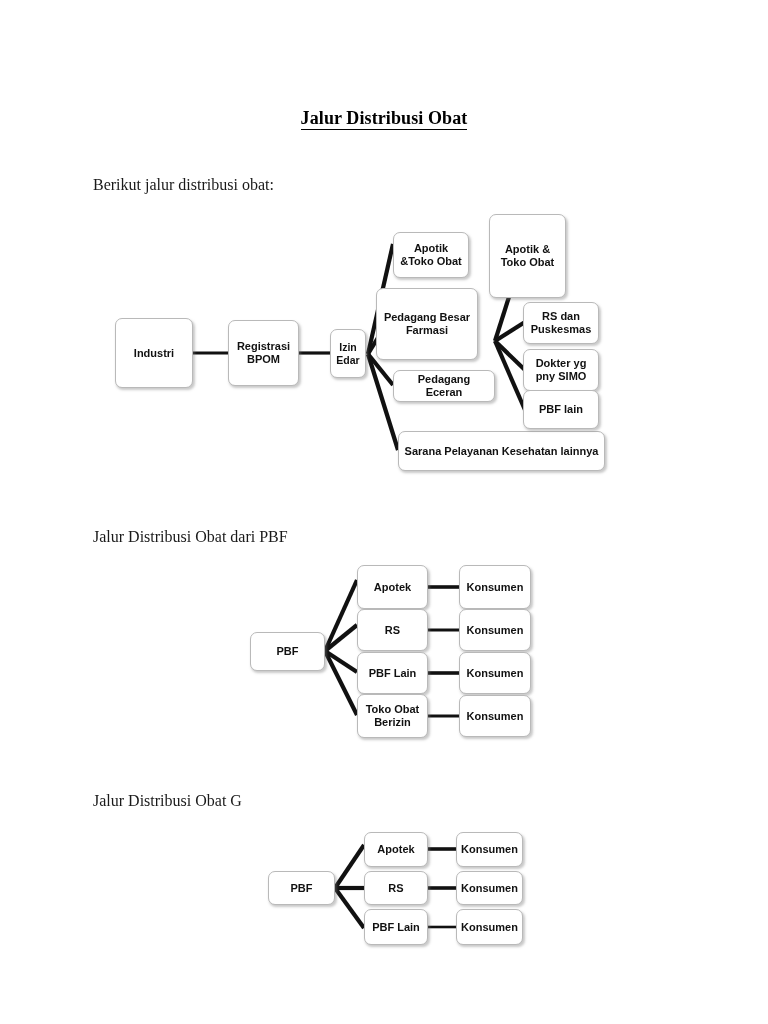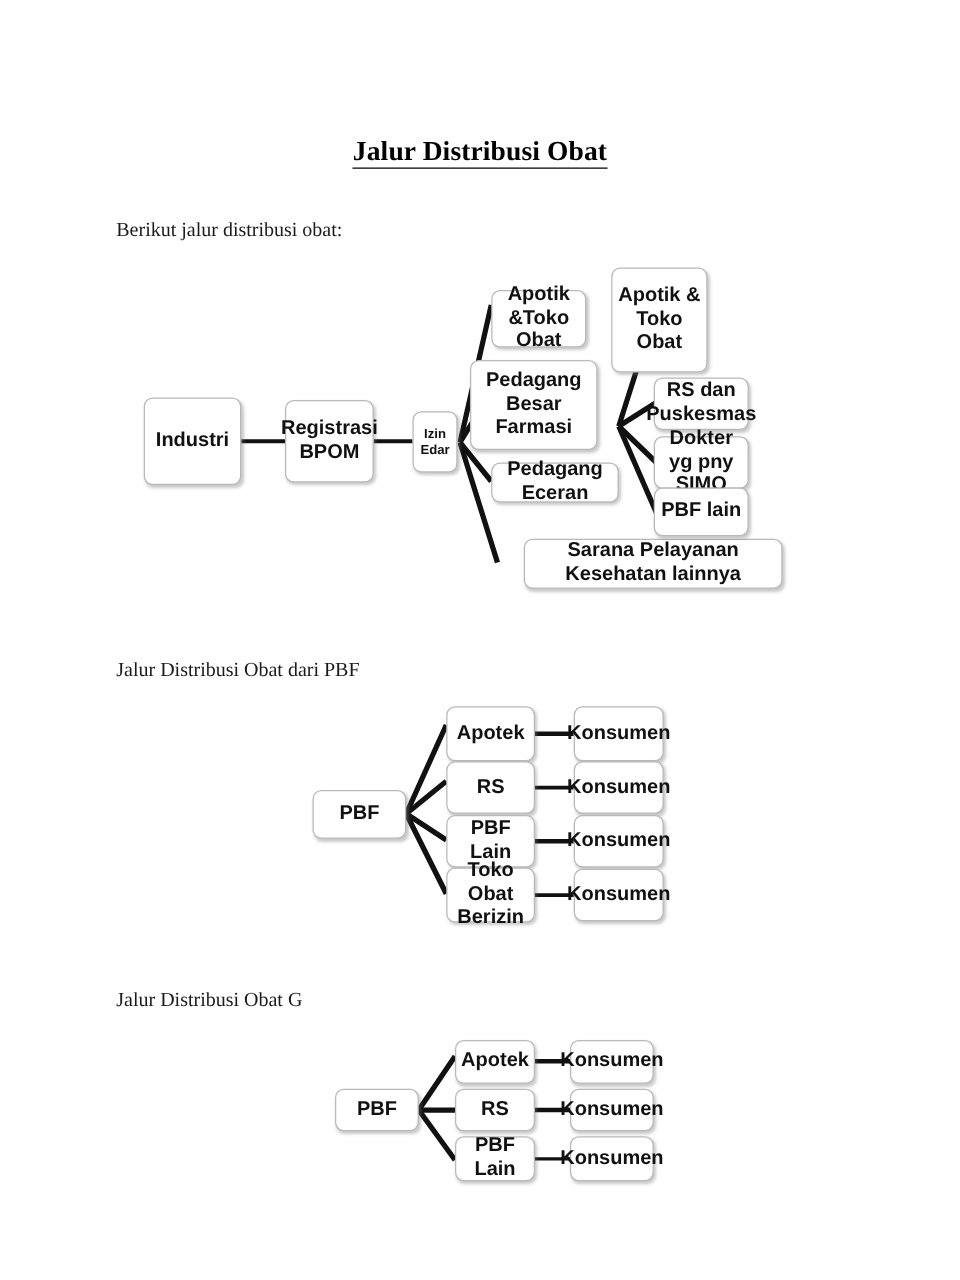--- a/index.html
+++ b/index.html
@@ -25,21 +25,21 @@
   }
 
   
   .doc-title {
     position: absolute;
     left: 0;
     top: 108px;
     width: 768px;
     text-align: center;
     font-family: "Liberation Serif", serif;
-    font-size: 22px;
+    font-size: 18px;
     font-weight: bold;
     letter-spacing: 0.1px;
   }
   .doc-title span {
     border-bottom: 1.5px solid #000;
     padding-bottom: 1px;
   }
   .para {
     position: absolute;
     font-family: "Liberation Serif", serif;
@@ -61,21 +61,21 @@
     background: #ffffff;
     border: 1px solid #b9b9b9;
     border-radius: 7px;
     box-shadow: 1.5px 2px 2.5px rgba(120,120,120,0.40);
     display: flex;
     align-items: center;
     justify-content: center;
     text-align: center;
     font-family: "Liberation Sans", sans-serif;
     font-weight: bold;
-    font-size: 16px;
+    font-size: 11px;
     line-height: 1.18;
     color: #111111;
     padding: 2px 4px;
     z-index: 3;
   }
   .node.small { font-size: 10.5px; }
 
   svg.links {
     position: absolute;
     left: 0; top: 0;
@@ -136,21 +136,21 @@
     </div>
 
     <div class="node" style="left:376px; top:288px; width:102px; height:72px;">
       <span>Pedagang Besar Farmasi</span>
     </div>
 
     <div class="node" style="left:393px; top:370px; width:102px; height:32px;">
       <span>Pedagang Eceran</span>
     </div>
 
-    <div class="node" style="left:398px; top:431px; width:207px; height:40px;margin-left:21px;">
+    <div class="node" style="left:398px; top:431px; width:207px; height:40px;">
       <span>Sarana Pelayanan Kesehatan lainnya</span>
     </div>
 
     <div class="node" style="left:489px; top:214px; width:77px; height:84px;">
       <span>Apotik &amp; Toko Obat</span>
     </div>
 
     <div class="node" style="left:523px; top:302px; width:76px; height:42px;">
       <span>RS dan Puskesmas</span>
     </div>

